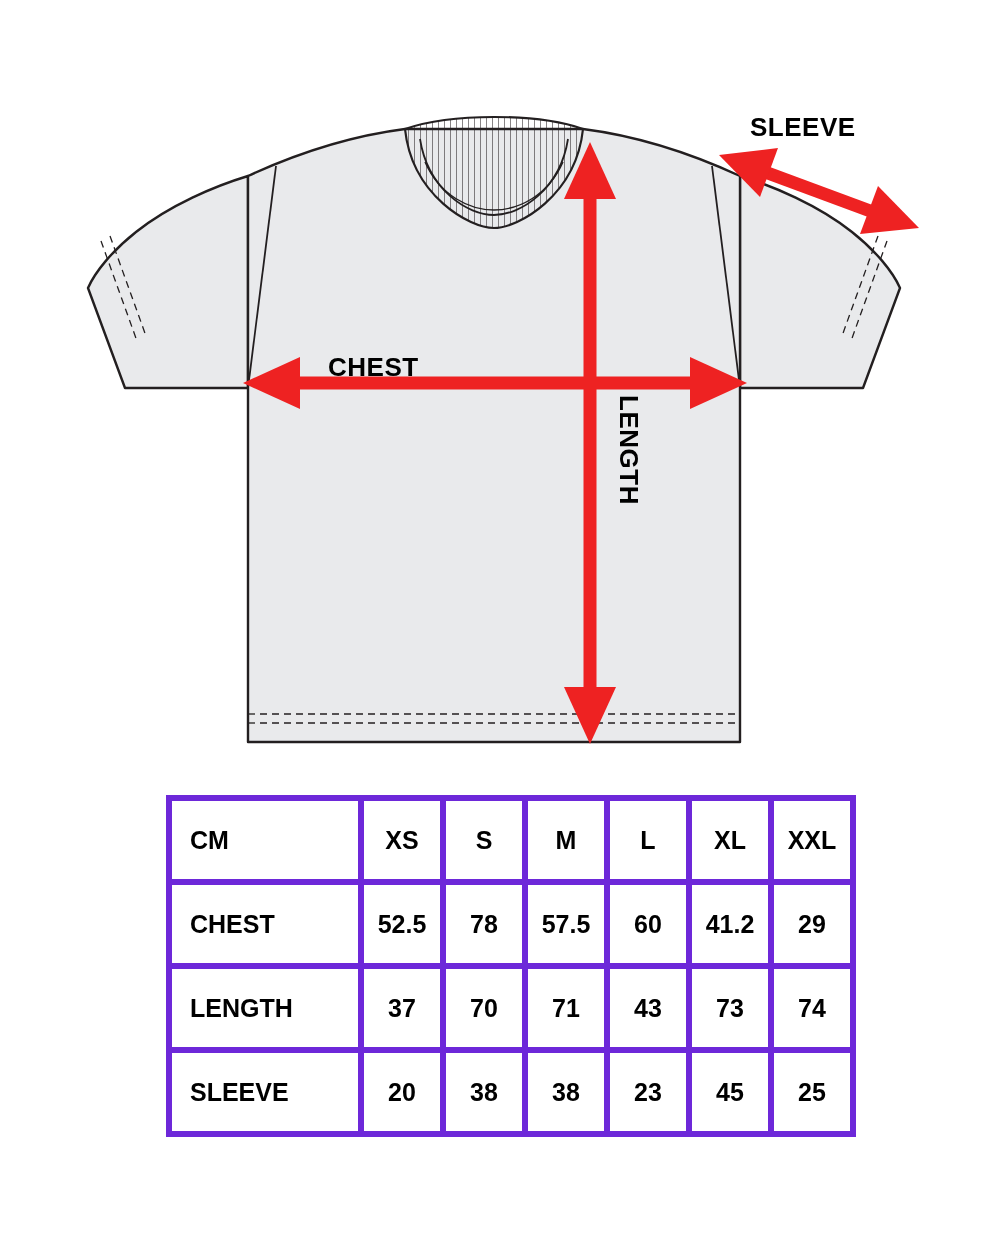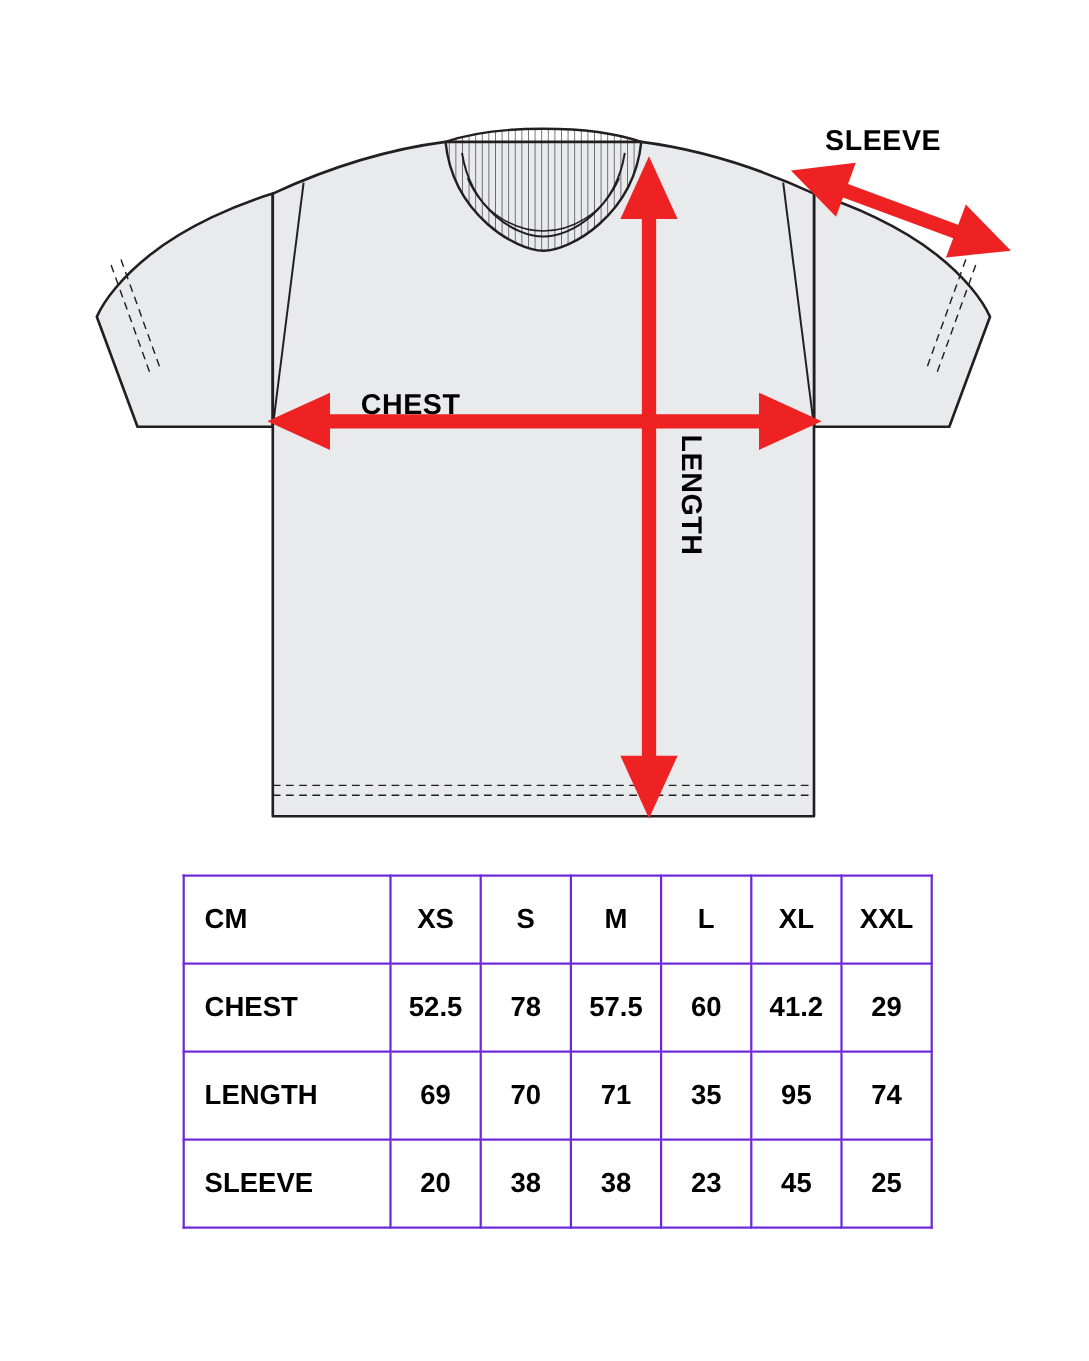--- a/index.html
+++ b/index.html
@@ -49,21 +49,21 @@
     left: 166px;
     top: 795px;
     width: 660px;
   }
   table.size-table {
     border-collapse: collapse;
     width: 660px;
     table-layout: fixed;
   }
   table.size-table td, table.size-table th {
-    border: 2px solid #6d28d9;
+    border: 6px solid #6d28d9;
     text-align: center;
     font-family: "Liberation Sans", sans-serif;
     font-weight: bold;
     font-size: 25px;
     color: #000000;
     height: 78px;
     padding: 0;
   }
   table.size-table th.rowhead, table.size-table td.rowhead {
     text-align: left;
@@ -161,25 +161,25 @@
           <td class="rowhead">CHEST</td>
           <td>52.5</td>
           <td>78</td>
           <td>57.5</td>
           <td>60</td>
           <td>41.2</td>
           <td>29</td>
         </tr>
         <tr>
           <td class="rowhead">LENGTH</td>
-          <td>69</td>
+          <td>37</td>
           <td>70</td>
           <td>71</td>
-          <td>35</td>
-          <td>95</td>
+          <td>43</td>
+          <td>73</td>
           <td>74</td>
         </tr>
         <tr>
           <td class="rowhead">SLEEVE</td>
           <td>20</td>
           <td>38</td>
           <td>38</td>
           <td>23</td>
           <td>45</td>
           <td>25</td>

